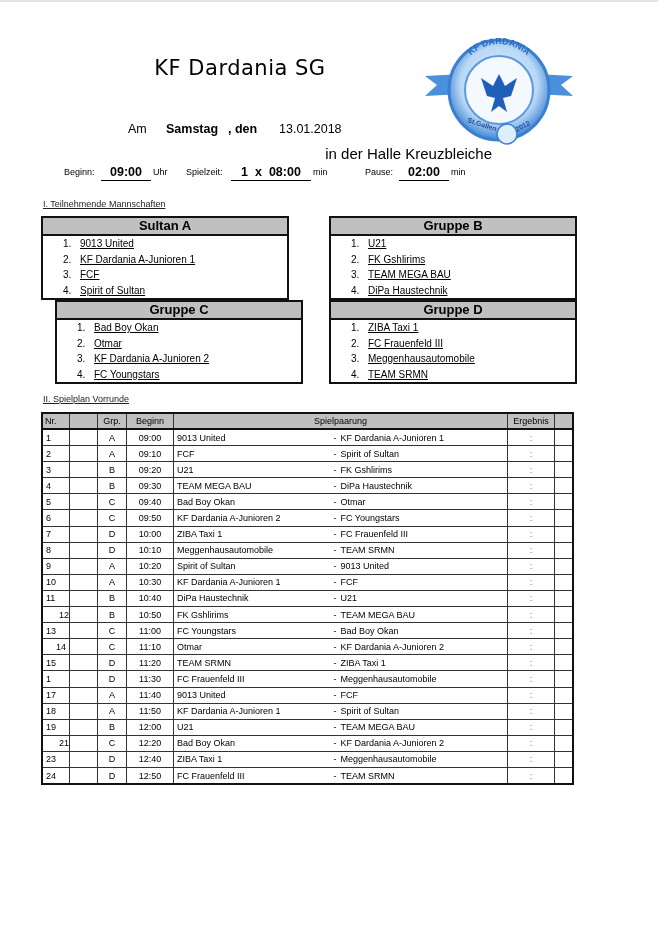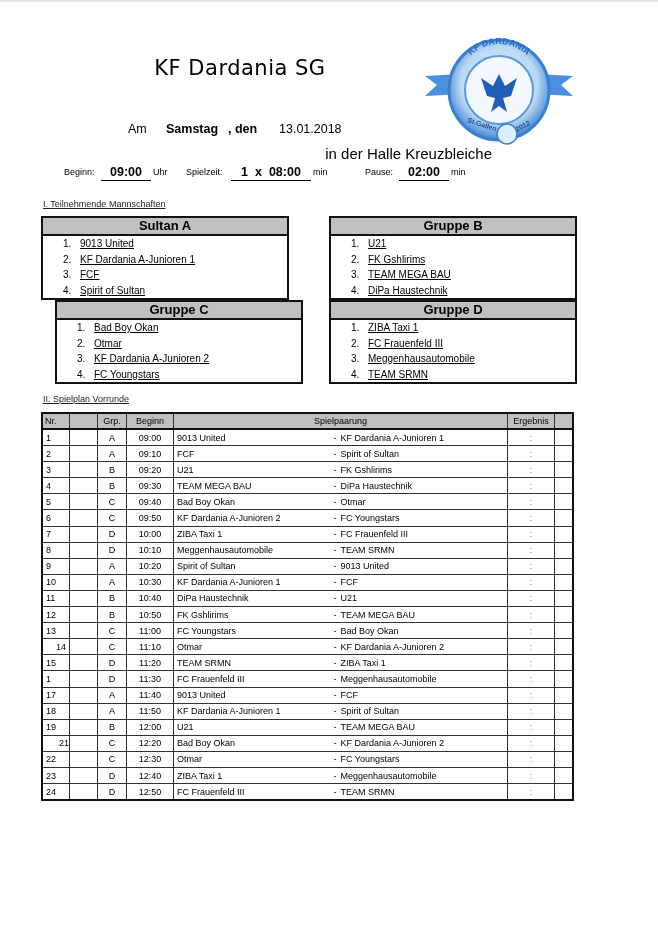--- a/index.html
+++ b/index.html
@@ -252,21 +252,21 @@
         <td style="padding-left: 3px;">11</td>
         <td></td>
         <td class="c">B</td>
         <td class="c">10:40</td>
         <td class="home">DiPa Haustechnik</td>
         <td class="away"><span style="margin-right: 4px;">-</span><span>U21</span></td>
         <td class="res">:</td>
         <td></td>
       </tr>
       <tr>
-        <td style="padding-left: 3px;">12</td>
+        <td style="padding-left: 3px; text-align: right;">12</td>
         <td></td>
         <td class="c">B</td>
         <td class="c">10:50</td>
         <td class="home">FK Gshlirims</td>
         <td class="away"><span style="margin-right: 4px;">-</span><span>TEAM MEGA BAU</span></td>
         <td class="res">:</td>
         <td></td>
       </tr>
       <tr>
         <td style="padding-left: 3px;">13</td>
@@ -342,30 +342,20 @@
         <td style="padding-left: 16px;">21</td>
         <td></td>
         <td class="c">C</td>
         <td class="c">12:20</td>
         <td class="home">Bad Boy Okan</td>
         <td class="away"><span style="margin-right: 4px;">-</span><span>KF Dardania A-Junioren 2</span></td>
         <td class="res">:</td>
         <td></td>
       </tr>
       <tr>
-        <td style="padding-left: 3px;">22</td>
-        <td></td>
-        <td class="c">C</td>
-        <td class="c">12:30</td>
-        <td class="home">Otmar</td>
-        <td class="away"><span style="margin-right: 4px;">-</span><span>FC Youngstars</span></td>
-        <td class="res">:</td>
-        <td></td>
-      </tr>
-      <tr>
         <td style="padding-left: 3px;">23</td>
         <td></td>
         <td class="c">D</td>
         <td class="c">12:40</td>
         <td class="home">ZIBA Taxi 1</td>
         <td class="away"><span style="margin-right: 4px;">-</span><span>Meggenhausautomobile</span></td>
         <td class="res">:</td>
         <td></td>
       </tr>
       <tr>

